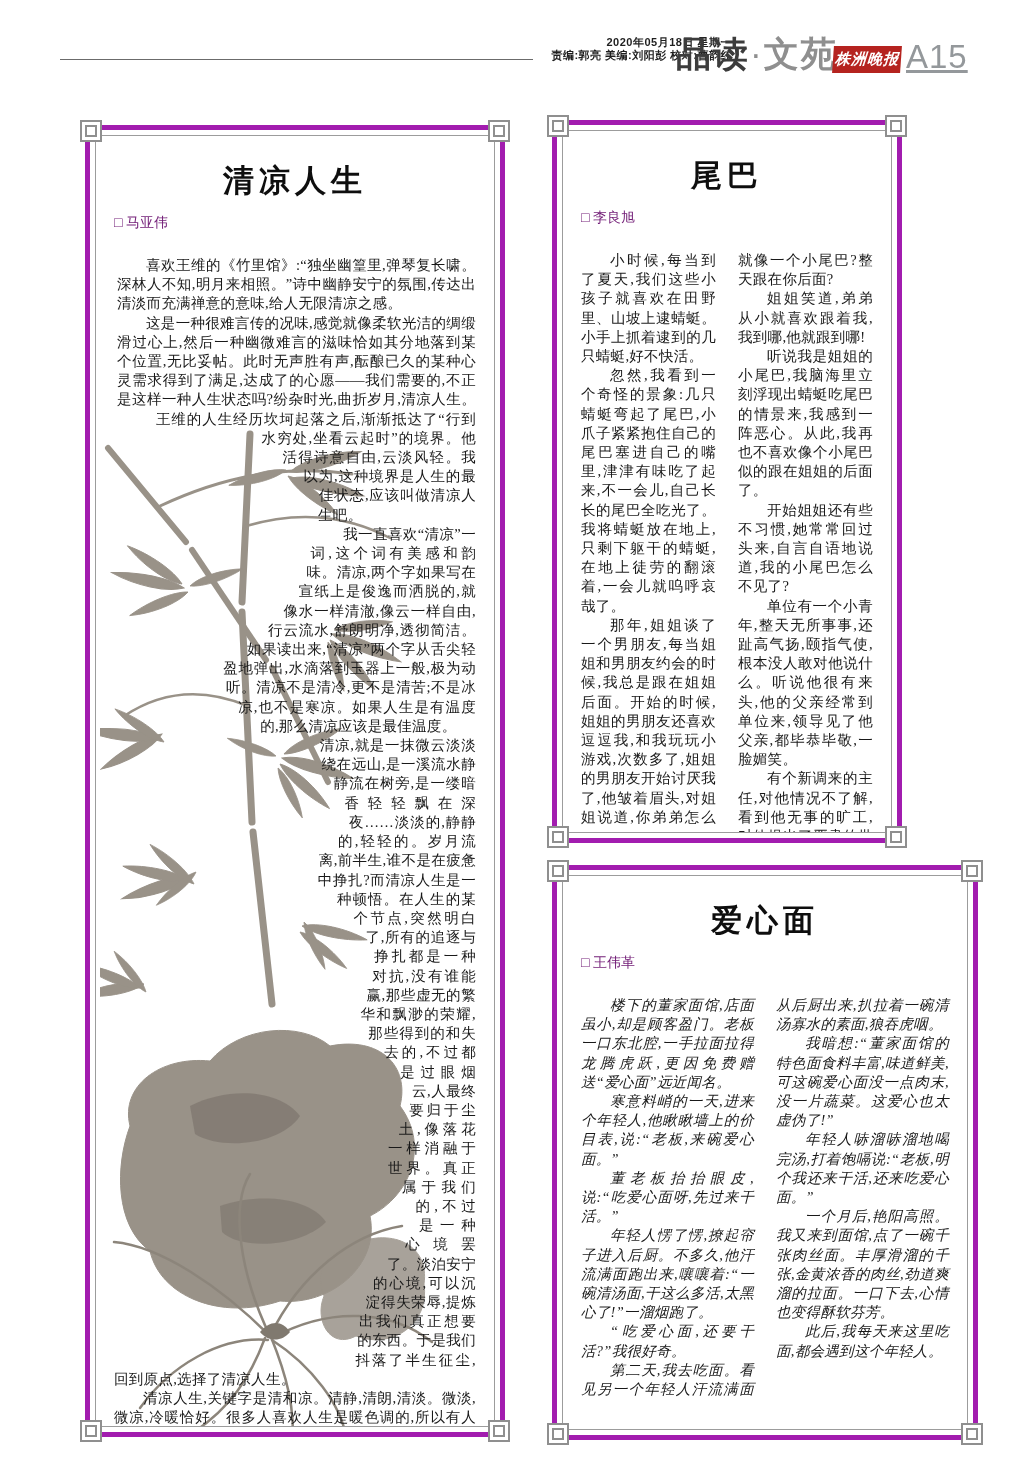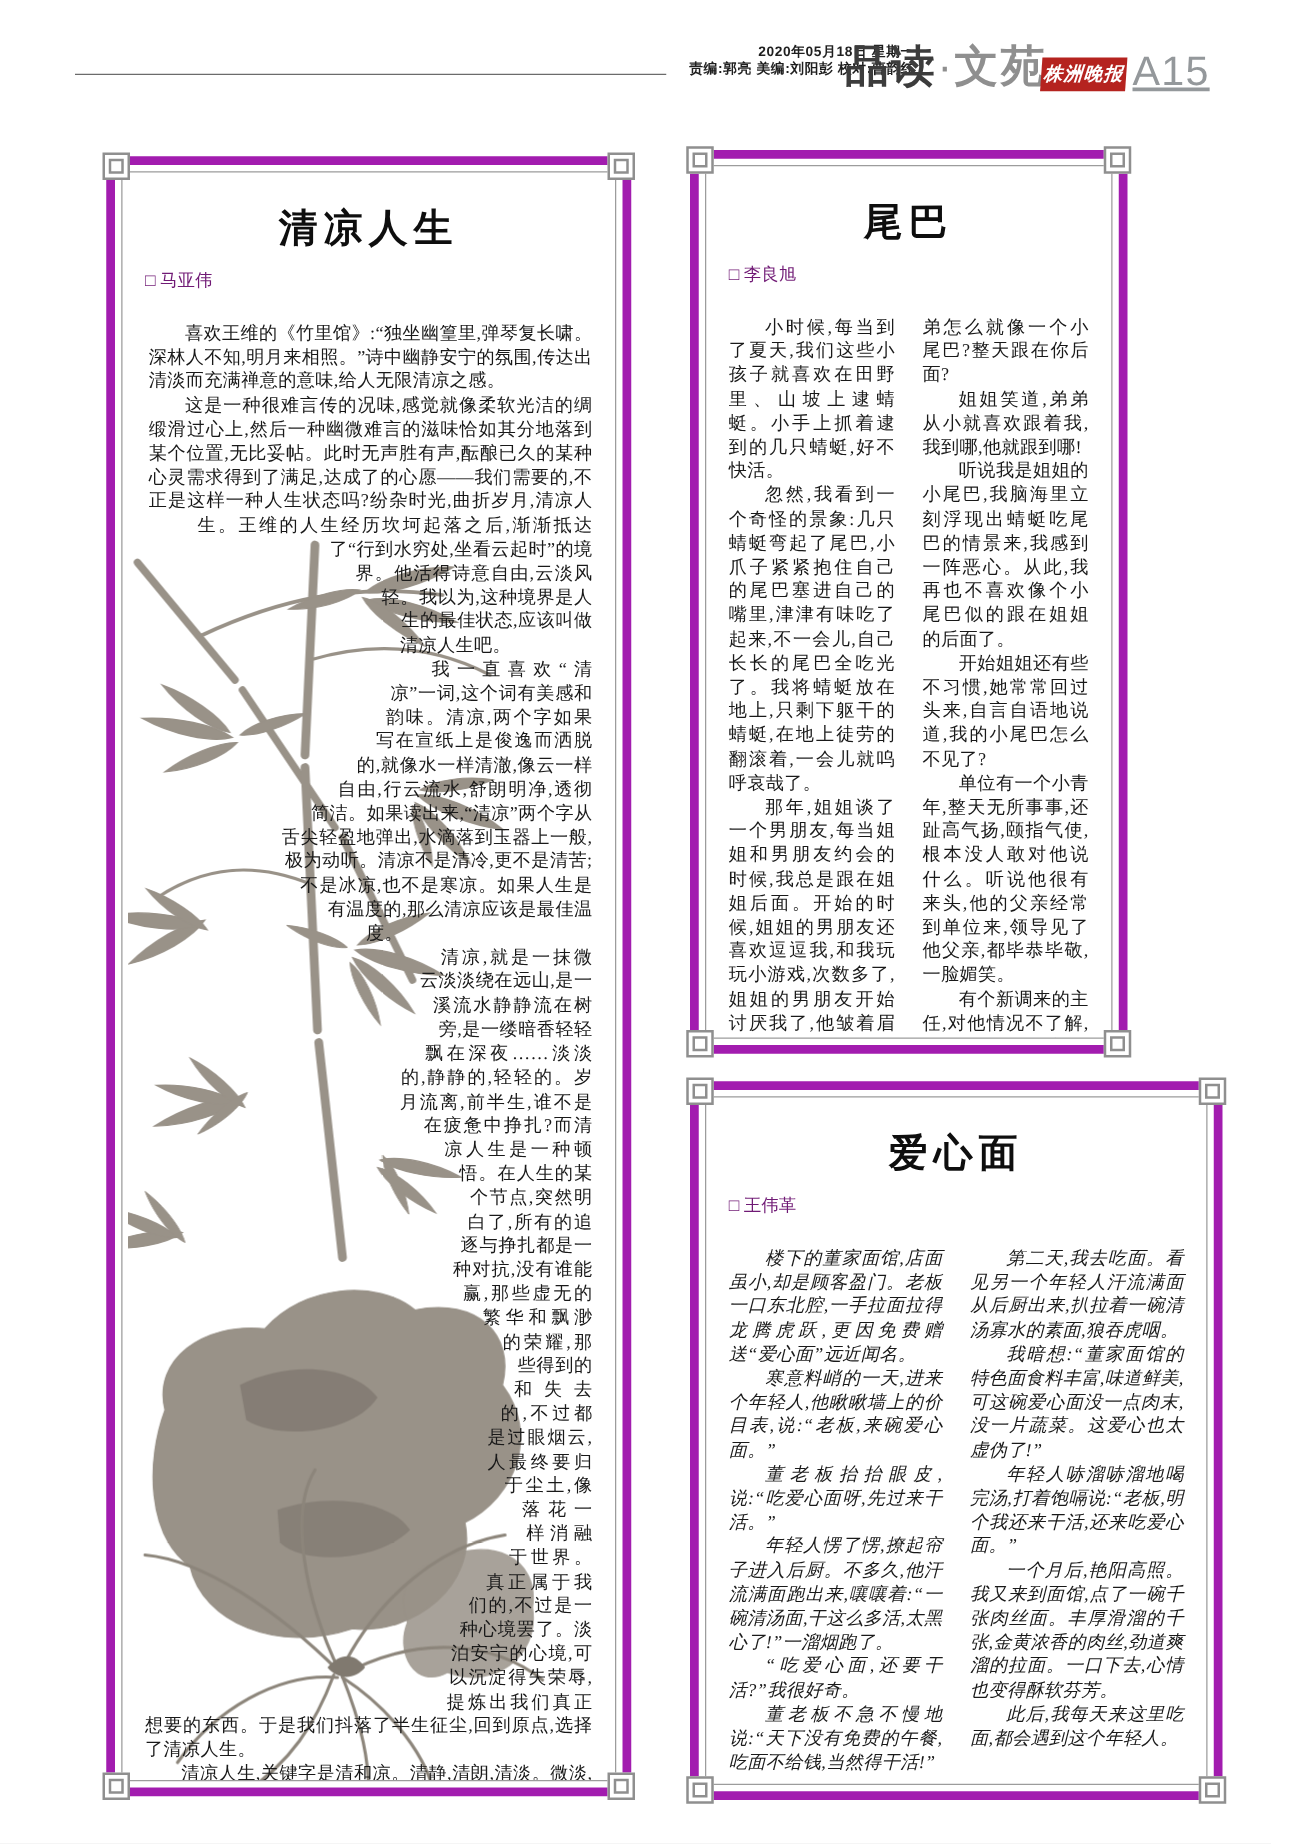--- a/index.html
+++ b/index.html
@@ -29,21 +29,21 @@
     display:flex; align-items:center; justify-content:center;
     color:#fff; font-weight:bold; font-size:15px; letter-spacing:1px;
     font-style:italic; transform:skewX(-4deg); white-space:nowrap;
   }
   .page-num {
     position:absolute; left:906px; top:38px;
     font-family:"Liberation Sans","DejaVu Sans",sans-serif;
     font-size:33px; color:#94989b; letter-spacing:1px;text-decoration:underline;
   }
   
-  .frame { position:absolute; border:7px solid #a21caf; background:#fff; }
+  .frame { position:absolute; border:5px solid #a21caf; background:#fff; }
   .frame-inner { position:absolute; inset:5px; border:1px solid #9c9c9c; pointer-events:none; }
   .corner { position:absolute; width:22px; height:22px; background:#fff; border:2px solid #8f8f8f; z-index:3; }
   .corner::before { content:""; position:absolute; inset:3px; border:2px solid #8f8f8f; }
   .corner.tl{ top:-10px; left:-10px; } .corner.tr{ top:-10px; right:-10px; }
   .corner.bl{ bottom:-10px; left:-10px; } .corner.br{ bottom:-10px; right:-10px; }
   
   .article { position:absolute; inset:6px; padding:14px 18px 10px; overflow:hidden; }
   .a-title { text-align:center; font-weight:bold; font-size:31px; letter-spacing:5px; color:#0e0e0e; margin-top:10px; }
   .a-author { text-align:left; font-size:14px; color:#701a75; margin:12px 0 16px; }
   .a-body { position:relative; font-size:14.5px; line-height:19.2px; letter-spacing:0.3px;
@@ -201,21 +201,20 @@
     <div class="corner br"></div>
     <div class="article">
       <div class="a-title">爱心面</div>
       <div class="a-author">□ 王伟革</div>
       <div class="a-body two-col body-aixin">
           <p>楼下的董家面馆,店面虽小,却是顾客盈门。老板一口东北腔,一手拉面拉得龙腾虎跃,更因免费赠送“爱心面”远近闻名。</p>
           <p>寒意料峭的一天,进来个年轻人,他瞅瞅墙上的价目表,说:“老板,来碗爱心面。”</p>
           <p>董老板抬抬眼皮,说:“吃爱心面呀,先过来干活。”</p>
           <p>年轻人愣了愣,撩起帘子进入后厨。不多久,他汗流满面跑出来,嚷嚷着:“一碗清汤面,干这么多活,太黑心了!”一溜烟跑了。</p>
           <p>“吃爱心面,还要干活?”我很好奇。</p>
-          <p>董老板不急不慢地说:“天下没有免费的午餐,吃面不给钱,当然得干活!”</p>
           <p>第二天,我去吃面。看见另一个年轻人汗流满面从后厨出来,扒拉着一碗清汤寡水的素面,狼吞虎咽。</p>
           <p>我暗想:“董家面馆的特色面食料丰富,味道鲜美,可这碗爱心面没一点肉末,没一片蔬菜。这爱心也太虚伪了!”</p>
           <p>年轻人哧溜哧溜地喝完汤,打着饱嗝说:“老板,明个我还来干活,还来吃爱心面。”</p>
           <p>一个月后,艳阳高照。我又来到面馆,点了一碗千张肉丝面。丰厚滑溜的千张,金黄浓香的肉丝,劲道爽溜的拉面。一口下去,心情也变得酥软芬芳。</p>
           <p>此后,我每天来这里吃面,都会遇到这个年轻人。</p>
         </div>
     </div>
   </div>
 
 </div>

